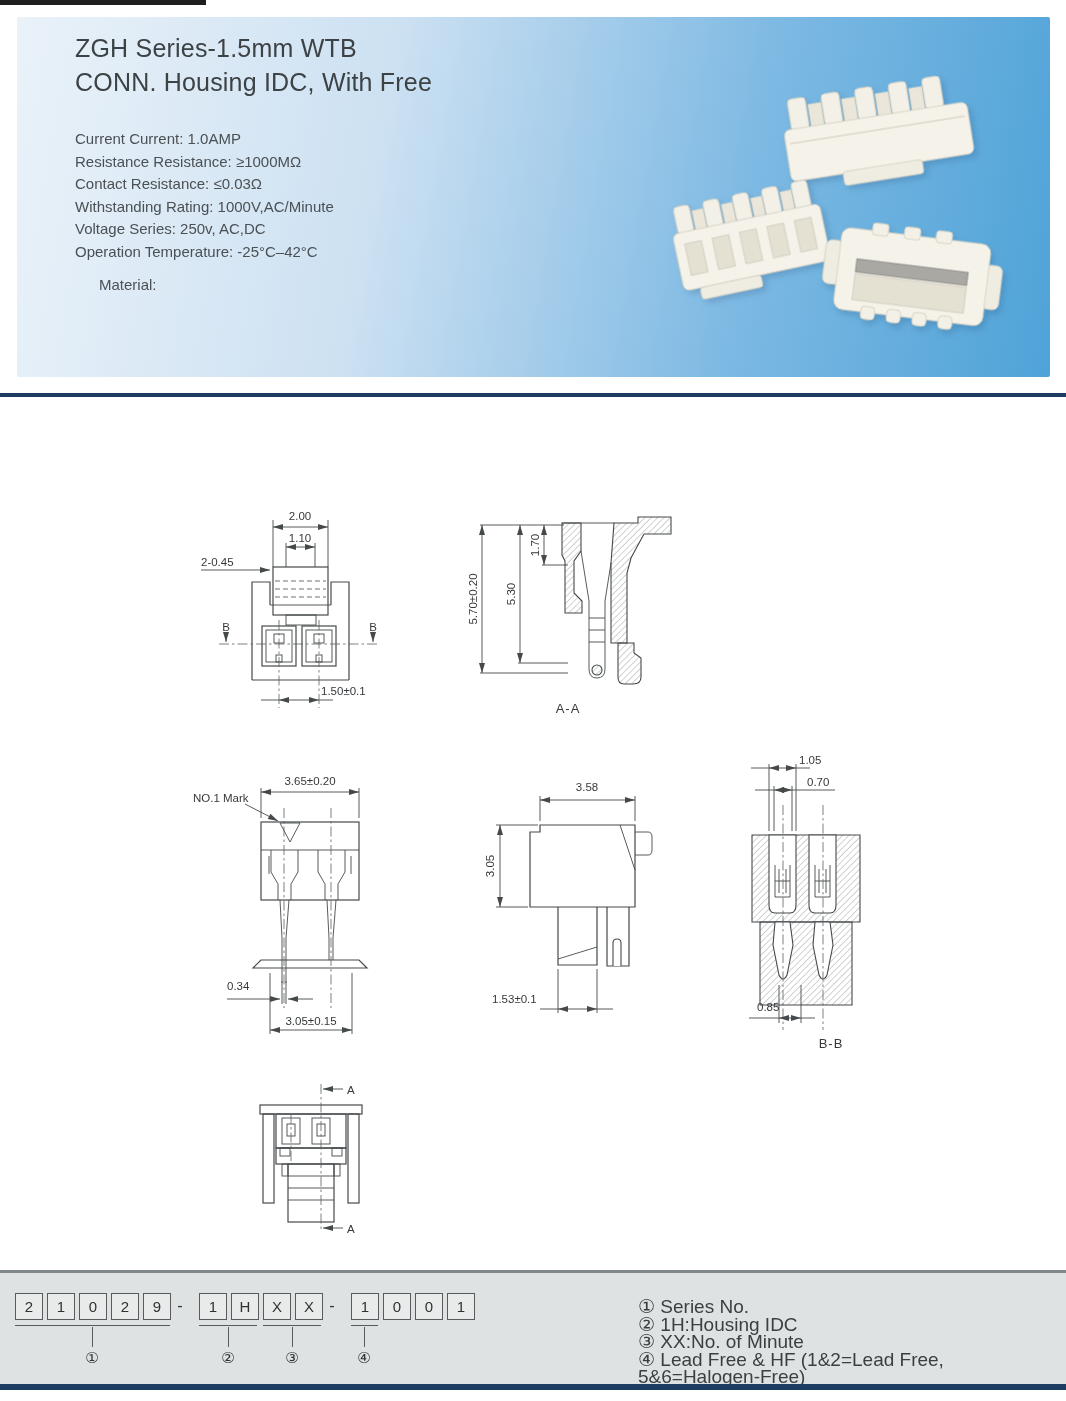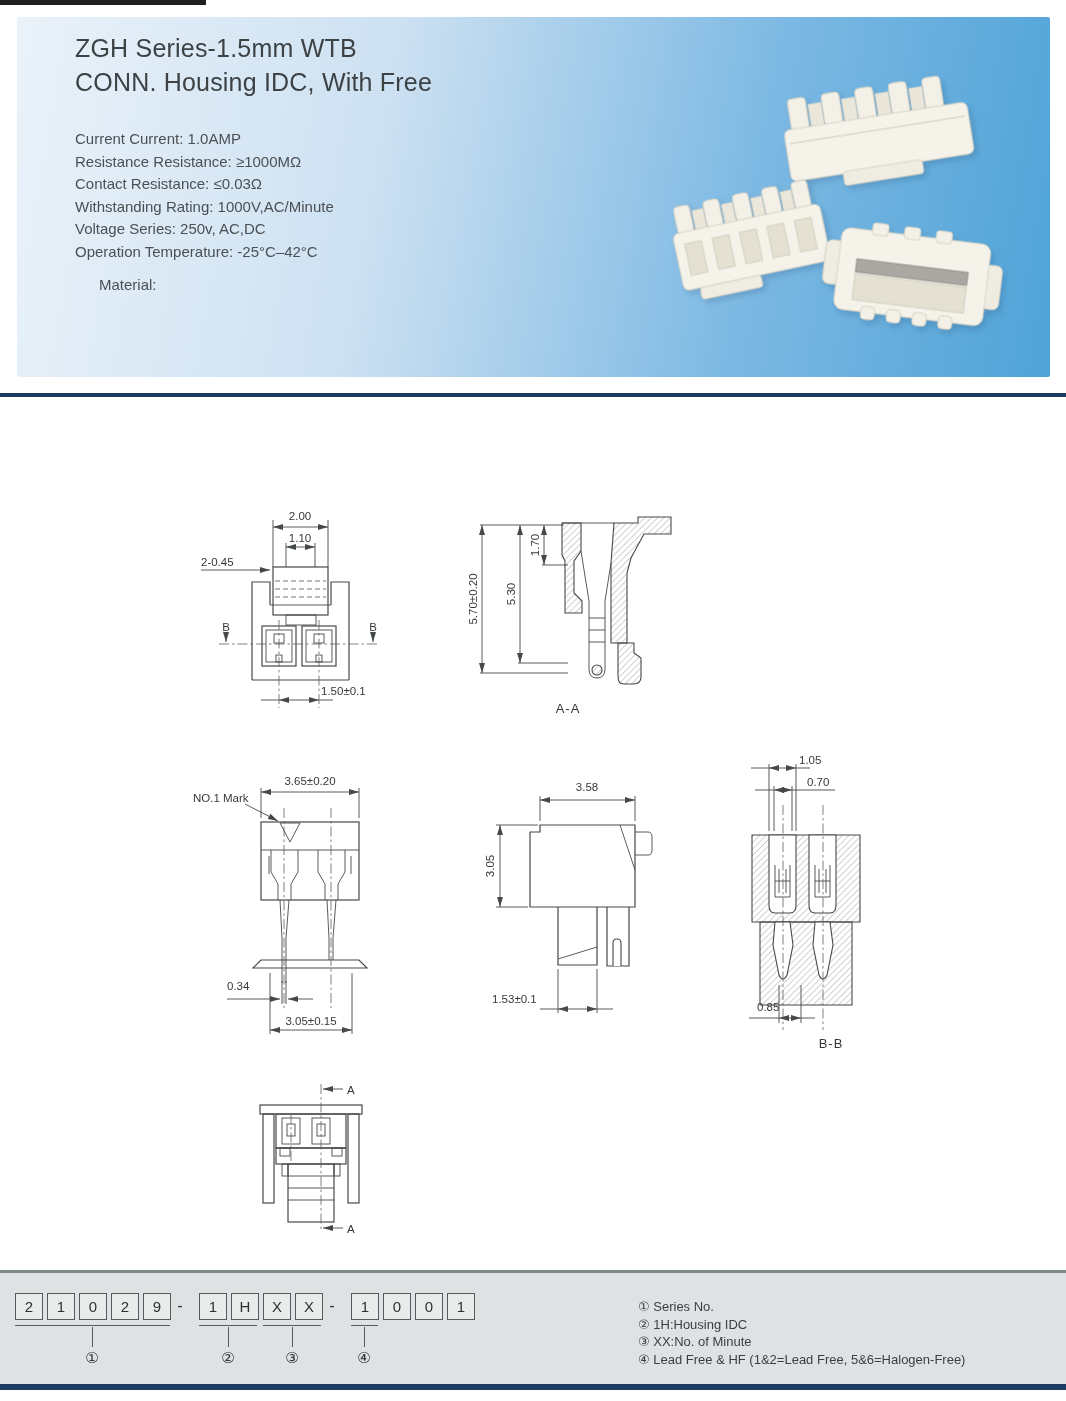--- a/index.html
+++ b/index.html
@@ -41,21 +41,21 @@
               background:#dfe2e3; border-top:3px solid #80878a; }
   .bottom-line { position:absolute; left:0; top:1384px; width:1066px; height:6px; background:#1d3c62; }
   .pn-area { position:absolute; left:15px; top:20px; width:520px; height:85px; }
   .pnb { position:absolute; top:0; width:26px; height:25px; border:1.5px solid #565b5d; background:#e9ebeb;
          font-size:15px; color:#2e3234; display:flex; align-items:center; justify-content:center; }
   .pn-dash { position:absolute; top:0; width:18px; height:25px; font-size:16px; color:#2e3234;
              display:flex; align-items:center; justify-content:center; }
   .pn-underline { position:absolute; top:32px; height:0; border-top:1.5px solid #565b5d; }
   .pn-leader { position:absolute; top:34px; height:20px; width:0; border-left:1.2px solid #565b5d; }
   .pn-marker { position:absolute; top:56px; width:24px; text-align:center; font-size:15px; color:#2e3234; }
-  .legend { position:absolute; left:638px; top:25px; font-size:13px; line-height:17.5px; color:#3b3f42; }
+  .legend { position:absolute; left:638px; top:25px; font-size:19px; line-height:17.5px; color:#3b3f42; }
 </style>
 </head>
 <body>
 
 <div class="page">
 
   <div class="top-strip"></div>
 
   <section class="hero">
     <div class="hero-title">

